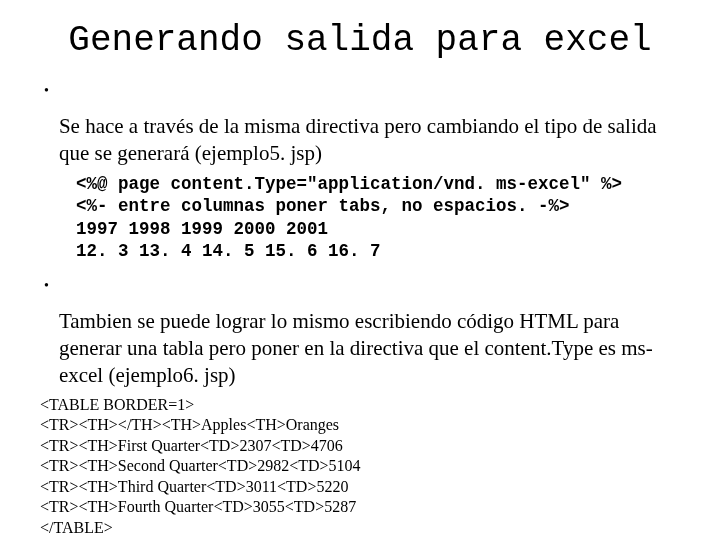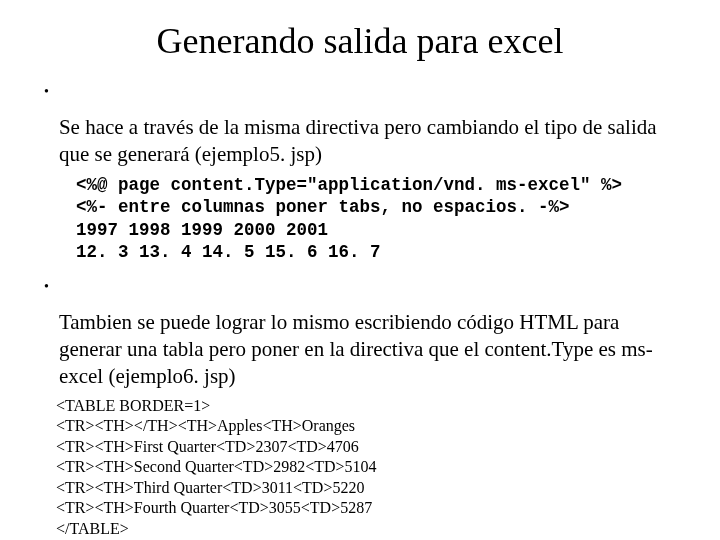--- a/index.html
+++ b/index.html
@@ -10,20 +10,21 @@
       color: #000;
       width: 720px;
       height: 540px;
       box-sizing: border-box;
     }
     .title {
       font-size: 36px;
       text-align: center;
       margin: 0 0 16px 0;
       font-weight: normal;
+      font-family: Liberation Mono, monospace;
     }
     .bullet {
       display: flex;
       align-items: flex-start;
       margin: 6px 0 6px 0;
       font-size: 21px;
       line-height: 1.28;
     }
     .bullet-dot {
       margin: 0 10px 0 4px;
@@ -39,21 +40,21 @@
       font-size: 17.5px;
       font-weight: bold;
       white-space: pre;
       margin: 6px 0 10px 36px;
       line-height: 1.28;
     }
     .codeblock2 {
       font-family: "Times New Roman", Times, serif;
       font-size: 16px;
       white-space: pre;
-      margin: 6px 0 0 16px;
+      margin: 6px 0 0 0;
       line-height: 1.28;
     }
   </style>
 </head>
 <body>
 
 <h1 class="title">Generando salida para excel</h1>
 
 <div class="bullet">
   <span class="bullet-dot">•</span>

